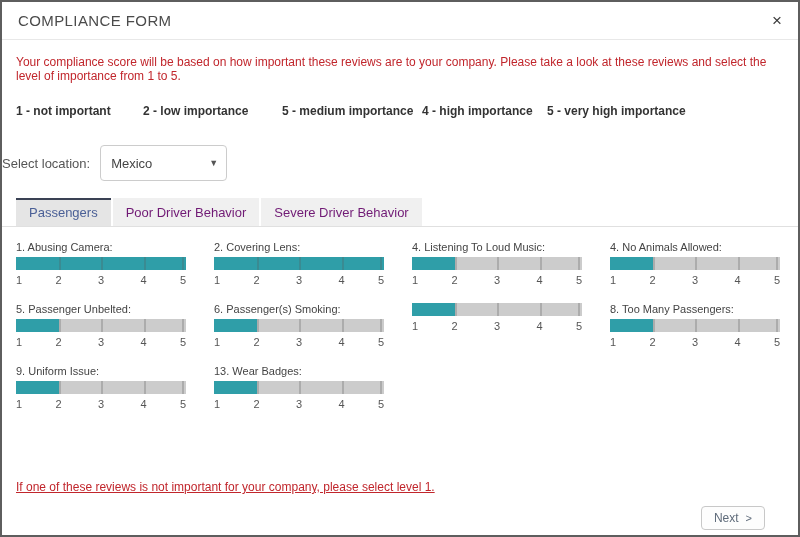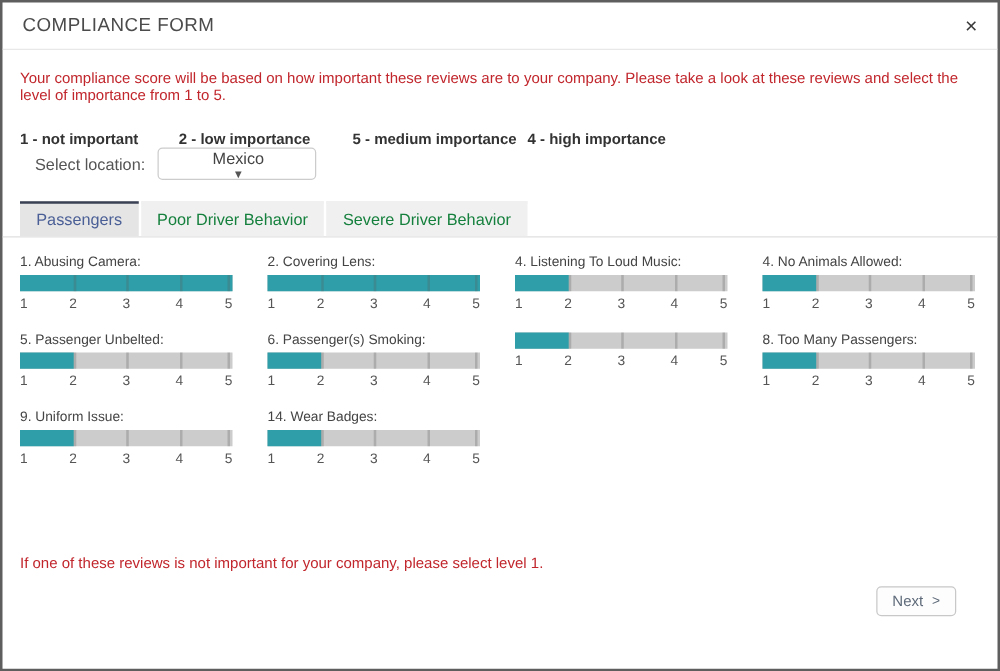--- a/index.html
+++ b/index.html
@@ -32,69 +32,69 @@
     line-height: 1;
   }
   
   .red-text {
     color: #c1262c;
     font-size: 12px;
     padding-left: 14px;
     padding-right: 10px;
   }
   .red-top { margin-top: 15px; }
-  .red-bottom { margin-top: 68px; }
+  .red-bottom { margin-top: 68px; text-decoration: underline; }
   
   .legend {
     display: flex;
     margin-top: 21px;
     padding-left: 14px;
     font-size: 12px;
     font-weight: bold;
     color: #333333;
   }
   .legend .legend-item:nth-child(1) { width: 127px; }
   .legend .legend-item:nth-child(2) { width: 139px; }
   .legend .legend-item:nth-child(3) { width: 140px; }
   .legend .legend-item:nth-child(4) { width: 125px; }
   
   .location-row {
     display: flex;
     align-items: center;
-    padding-left: 26px;
+    margin-top: 27px;
+    padding-left: 0;
   }
   .location-label { font-size: 13px; color: #555555; margin-right: 10px; }
   .dropdown {
     width: 127px;
-    height: 26px;
+    height: 36px;
     border: 1px solid #cccccc;
     border-radius: 4px;
     display: flex;
     align-items: center;
     justify-content: space-between;
     padding: 0 8px 0 10px;
     cursor: pointer;
     background: #ffffff;
-    flex-direction: column;
   }
   .dropdown-value { font-size: 13px; color: #444444; }
   .dropdown-caret { font-size: 9px; color: #555555; }
   
   .tabs {
     display: flex;
     margin-top: 17px;
     padding-left: 14px;
     border-bottom: 1px solid #e0e0e0;
   }
   .tab {
     font-size: 13px;
     padding: 5px 13px 6px 13px;
     margin-right: 2px;
     background: #f0f0f0;
-    color: #15803d;
+    color: #701a75;
     border-top: 2px solid #f0f0f0;
     cursor: pointer;
     white-space: nowrap;
   }
   .tab.active {
     background: #e5e5e5;
     color: #4a5f96;
     border-top: 2px solid #3a4154;
   }
   
@@ -167,20 +167,21 @@
   <span class="close">×</span>
 </div>
 
 <div class="red-text red-top">Your compliance score will be based on how important these reviews are to your company. Please take a look at these reviews and select the level of importance from 1 to 5.</div>
 
 <div class="legend">
     <span class="legend-item">1 - not important</span>
     <span class="legend-item">2 - low importance</span>
     <span class="legend-item">5 - medium importance</span>
     <span class="legend-item">4 - high importance</span>
+    <span class="legend-item">5 - very high importance</span>
   </div>
 
 <div class="location-row">
   <span class="location-label">Select location:</span>
   <div class="dropdown">
     <span class="dropdown-value">Mexico</span>
     <span class="dropdown-caret">▼</span>
   </div>
 </div>
 
@@ -337,21 +338,21 @@
       </div>
       <div class="slider-scale">
         <span class="scale-num" style="left: 0px;">1</span>
         <span class="scale-num" style="left: 25%; transform: translateX(-50%);">2</span>
         <span class="scale-num" style="left: 50%; transform: translateX(-50%);">3</span>
         <span class="scale-num" style="left: 75%; transform: translateX(-50%);">4</span>
         <span class="scale-num" style="right: 0px;">5</span>
       </div>
     </div>
     <div>
-      <div class="slider-label">14. Wear Badges:</div>
+      <div class="slider-label">13. Wear Badges:</div>
       <div class="slider-track">
         <div class="slider-fill" style="width: 25%; background: rgb(47, 158, 168);"></div>
         <span class="tick" style="left: 25%;"></span>
         <span class="tick" style="left: 50%;"></span>
         <span class="tick" style="left: 75%;"></span>
         <span class="tick" style="right: 2px;"></span>
       </div>
       <div class="slider-scale">
         <span class="scale-num" style="left: 0px;">1</span>
         <span class="scale-num" style="left: 25%; transform: translateX(-50%);">2</span>

